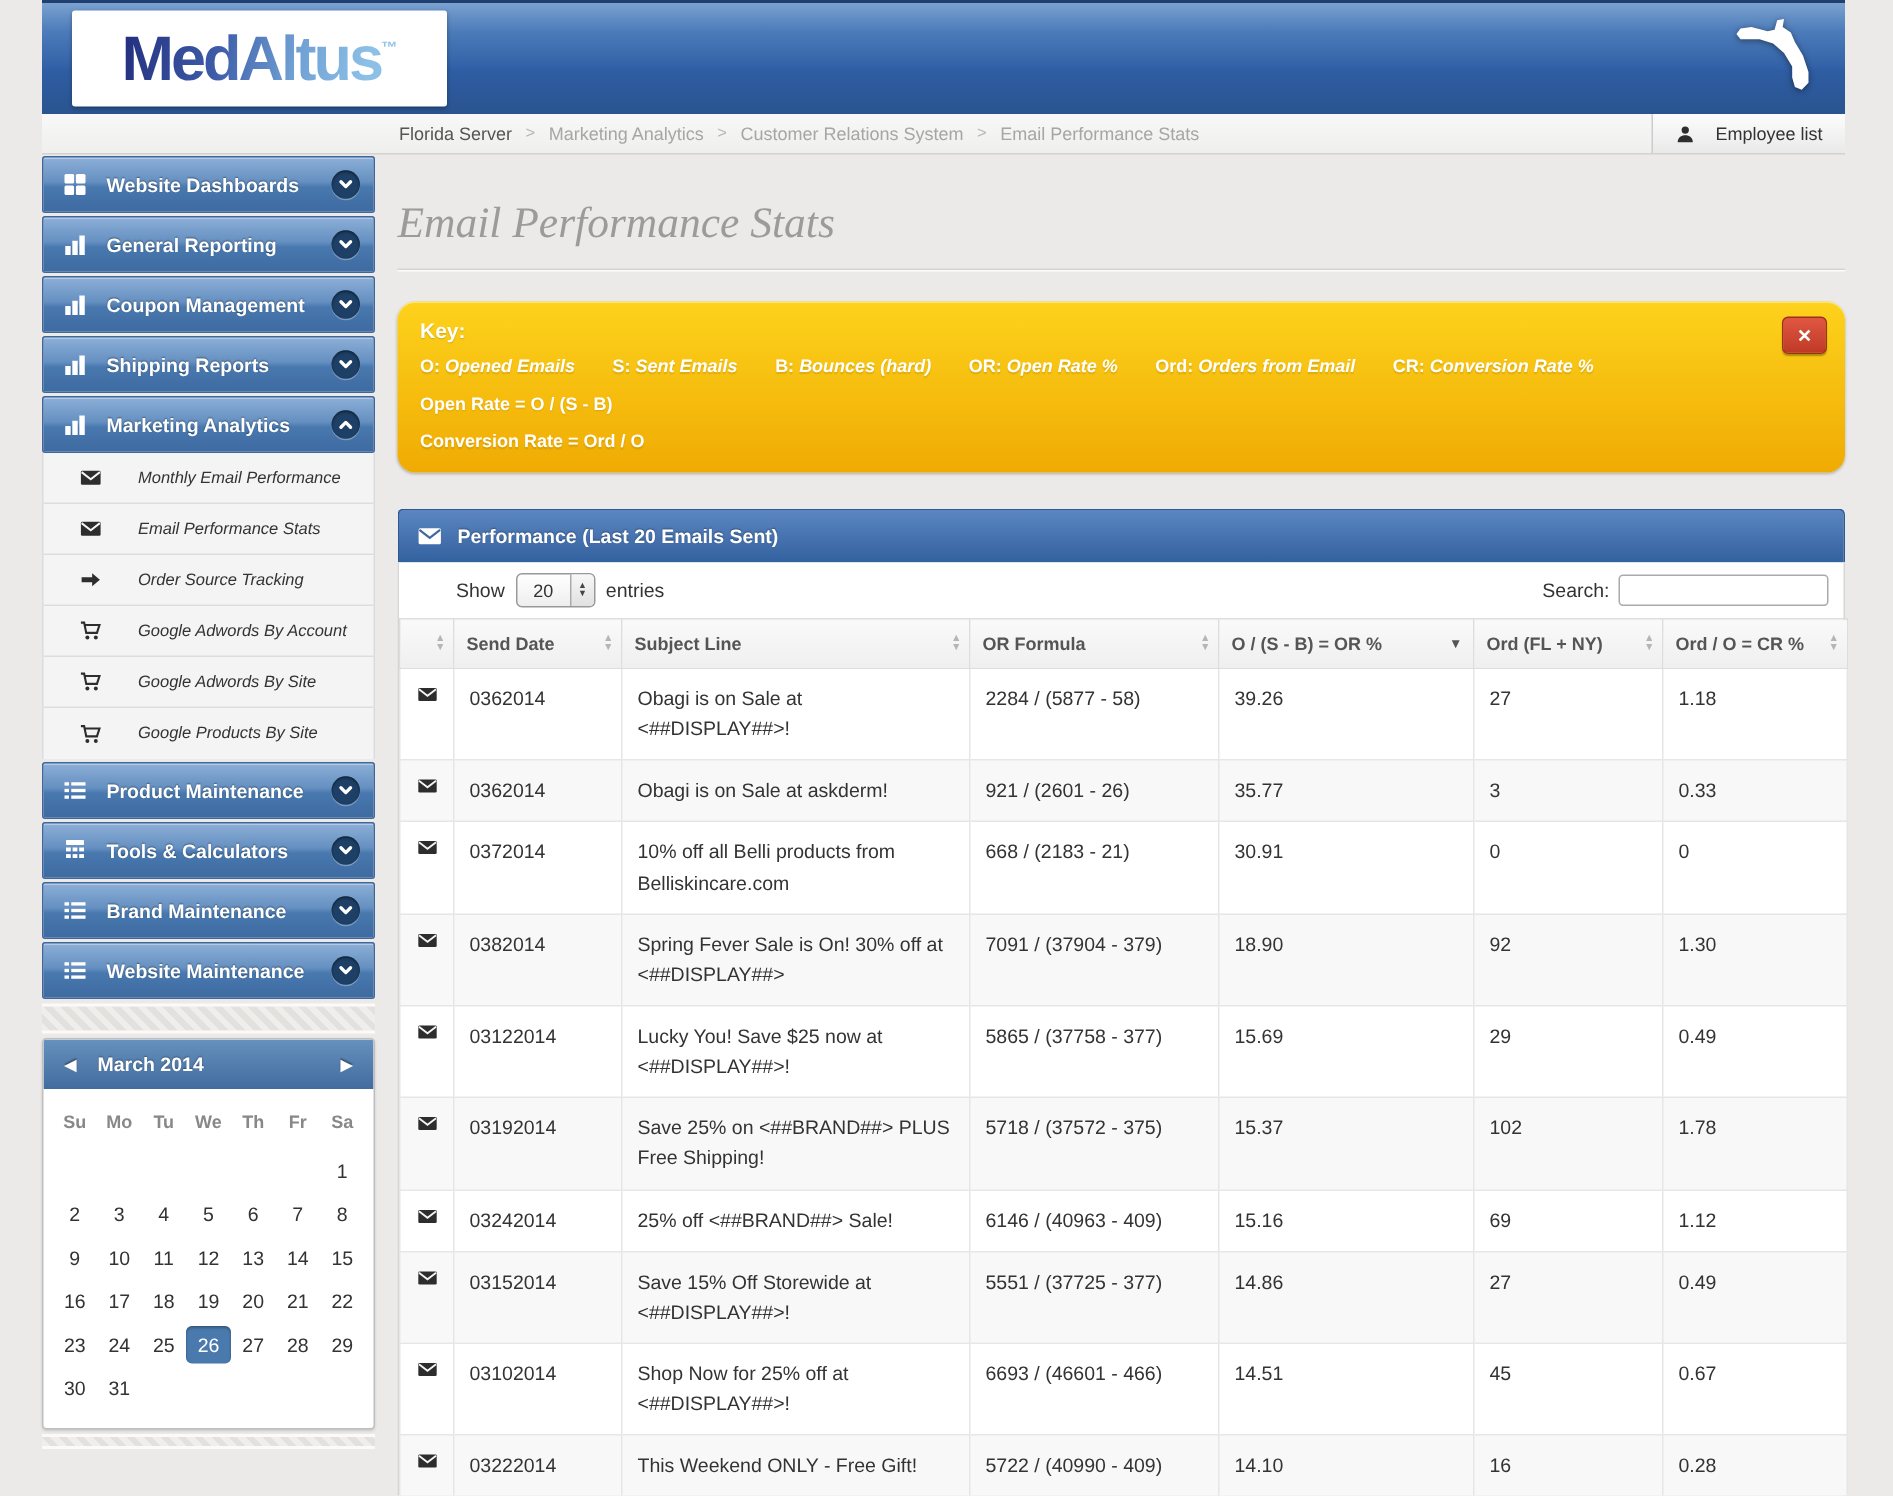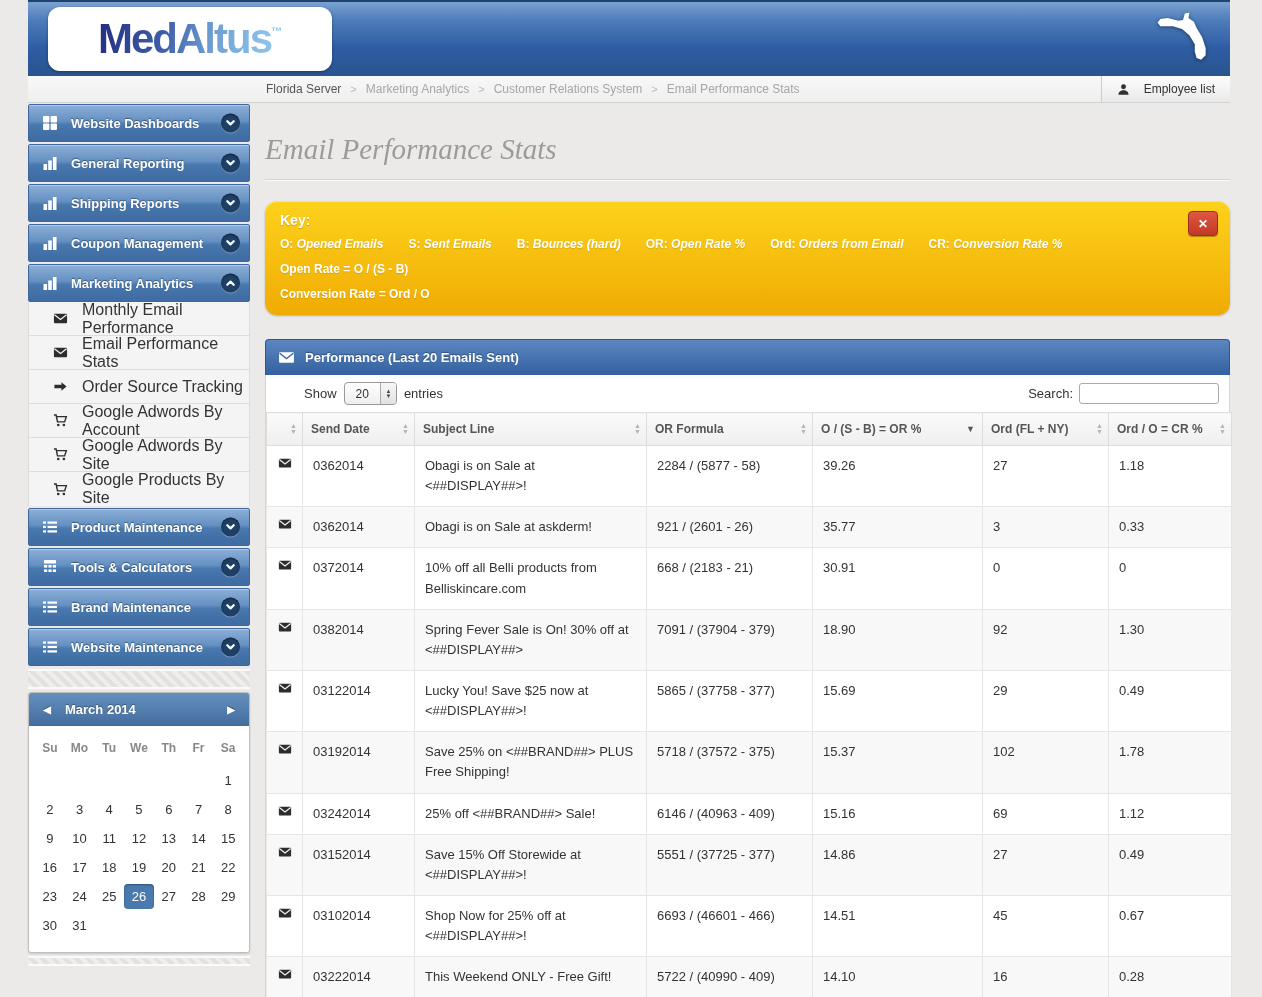--- a/index.html
+++ b/index.html
@@ -3,22 +3,22 @@
 <meta charset="utf-8">
 <style>
   * { margin:0; padding:0; box-sizing:border-box; }
   html,body { width:1262px; height:997px; overflow:hidden; }
   body { background:#eceae8; font-family:"Liberation Sans",sans-serif; }
   .shell { margin-left:28px; width:1202px; }
 
   
   .topbar { position:relative; height:76px; border-top:2px solid #20406f;
     background:linear-gradient(180deg,#7ba2d0 0%,#4d7cba 25%,#305fa6 60%,#2f5da4 60%,#29548f 100%); }
-  .logo-box { position:absolute; left:20px; top:5px; width:284px; height:64px; background:#fff;
-    border-radius:12px; box-shadow:0 1px 3px rgba(0,0,0,.35); display:flex; align-items:center; justify-content:center; }
+  .logo-box { position:absolute; left:20px; top:5px; width:250px; height:64px; background:#fff;
+    border-radius:2px; box-shadow:0 1px 3px rgba(0,0,0,.35); display:flex; align-items:center; justify-content:center; }
   .logo-text { font-size:42px; font-weight:bold; letter-spacing:-2px; color:#3d5ca8;
     background:linear-gradient(100deg,#232d7d 0%,#3d5ca8 35%,#6f9fd3 62%,#8cc0e6 88%);
     -webkit-background-clip:text; background-clip:text; -webkit-text-fill-color:transparent; }
   .logo-tm { font-size:11px; letter-spacing:0; vertical-align:18px; }
   .florida { position:absolute; right:18px; top:7px; width:58px; height:62px; color:#fff;
     filter:drop-shadow(0 1px 2px rgba(0,0,0,.45)); }
 
   
   .breadbar { height:27px; background:linear-gradient(#f8f8f8,#efefee); border-bottom:1px solid #d2d2d2;
     display:flex; align-items:center; }
@@ -46,21 +46,21 @@
   .sb-label { margin-left:13px; color:#fff; font-size:13px; font-weight:bold; text-shadow:0 -1px 1px rgba(0,0,0,.4); }
   .sb-chev { position:absolute; right:9px; top:50%; transform:translateY(-50%); width:19px; height:19px;
     border-radius:50%; background:#1e4066; display:flex; align-items:center; justify-content:center;
     box-shadow:inset 0 1px 2px rgba(0,0,0,.5),0 1px 0 rgba(255,255,255,.3); cursor:pointer; }
   .sb-chev svg { width:11px; height:11px; color:#fff; }
   .sb-sub { background:#f4f4f4; border-left:1px solid #dcdcdc; border-right:1px solid #dcdcdc; margin-bottom:2px; }
   .sb-sub-item { height:34px; display:flex; align-items:center; border-bottom:1px solid #ddd; cursor:pointer; }
   .sb-sub-item:last-child { border-bottom:none; }
   .sub-ico { margin-left:24px; width:15px; height:15px; color:#2d2d2d; display:flex; flex:none; }
   .sub-ico svg { width:15px; height:15px; }
-  .sub-label { margin-left:14px; font-size:16px; color:#333; }
+  .sub-label { margin-left:24px; font-size:11px; color:#333;font-style:italic; }
 
   .gap-stripe { height:20px; margin:3px 0; border-top:2px solid #fbfaf9; border-bottom:2px solid #fbfaf9;
     background:repeating-linear-gradient(45deg,#efeeec 0 4px,#e3e1de 4px 8px); }
 
   
   .cal { border:1px solid #bfbfbf; border-radius:3px; overflow:hidden; background:#fff; box-shadow:0 1px 2px rgba(0,0,0,.15); }
   .cal-head { height:33px; background:linear-gradient(#6690bd,#416c9e); display:flex; align-items:center;
     color:#fff; font-weight:bold; font-size:13px; text-shadow:0 -1px 1px rgba(0,0,0,.35); }
   .cal-prev,.cal-next { width:36px; text-align:center; font-size:10px; cursor:pointer; }
   .cal-title { flex:1; text-align:left; }
@@ -189,36 +189,36 @@
             </span>
           </div>
           <div class="sb-btn">
             <span class="sb-ico">
               <svg viewBox="0 0 16 16" fill="currentColor">
                 <rect x="1.5" y="9" width="3.6" height="6"></rect>
                 <rect x="6.2" y="5.5" width="3.6" height="9.5"></rect>
                 <rect x="10.9" y="2" width="3.6" height="13"></rect>
               </svg>
             </span>
-            <span class="sb-label">Shipping Reports</span>
+            <span class="sb-label">Coupon Management</span>
             <span class="sb-chev">
               <svg viewBox="0 0 12 12" fill="none" stroke="currentColor" stroke-width="2.4" stroke-linecap="round" stroke-linejoin="round">
                 <path d="M2.5 4 L6 7.5 L9.5 4"></path>
               </svg>
             </span>
           </div>
           <div class="sb-btn">
             <span class="sb-ico">
               <svg viewBox="0 0 16 16" fill="currentColor">
                 <rect x="1.5" y="9" width="3.6" height="6"></rect>
                 <rect x="6.2" y="5.5" width="3.6" height="9.5"></rect>
                 <rect x="10.9" y="2" width="3.6" height="13"></rect>
               </svg>
             </span>
-            <span class="sb-label">Coupon Management</span>
+            <span class="sb-label">Shipping Reports</span>
             <span class="sb-chev">
               <svg viewBox="0 0 12 12" fill="none" stroke="currentColor" stroke-width="2.4" stroke-linecap="round" stroke-linejoin="round">
                 <path d="M2.5 4 L6 7.5 L9.5 4"></path>
               </svg>
             </span>
           </div>
           <div class="sb-btn has-sub">
             <span class="sb-ico">
               <svg viewBox="0 0 16 16" fill="currentColor">
                 <rect x="1.5" y="9" width="3.6" height="6"></rect>

